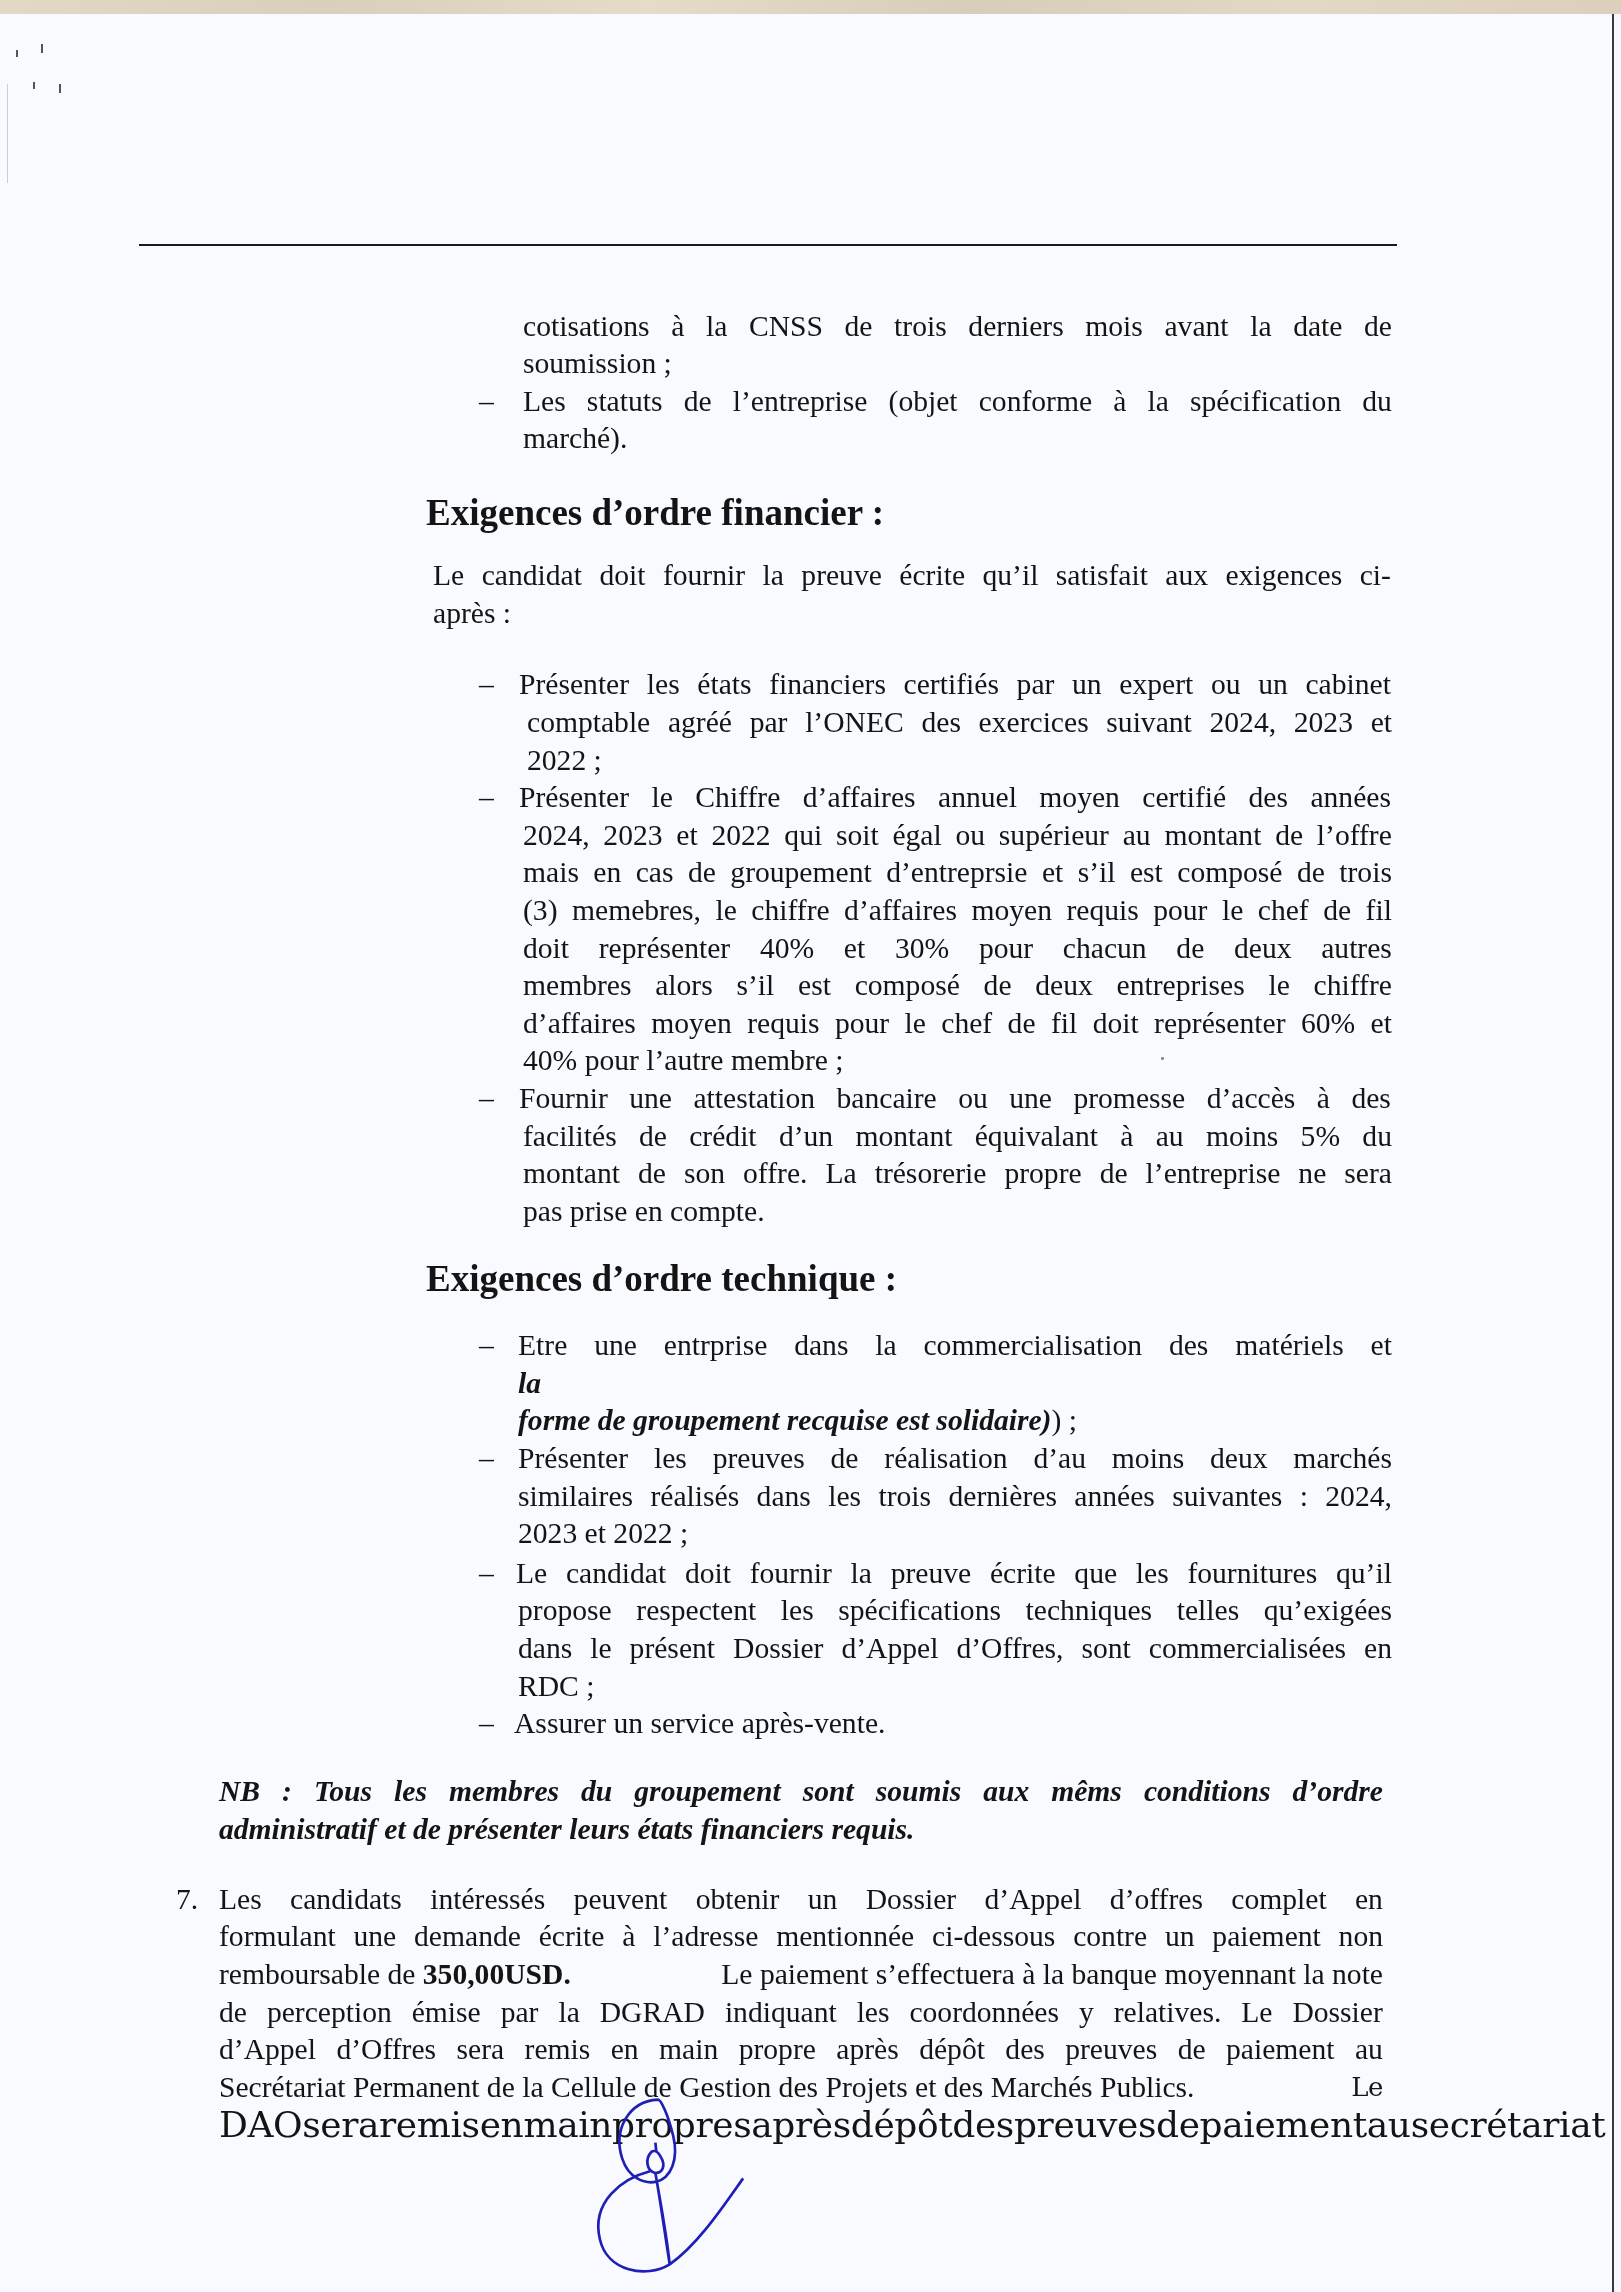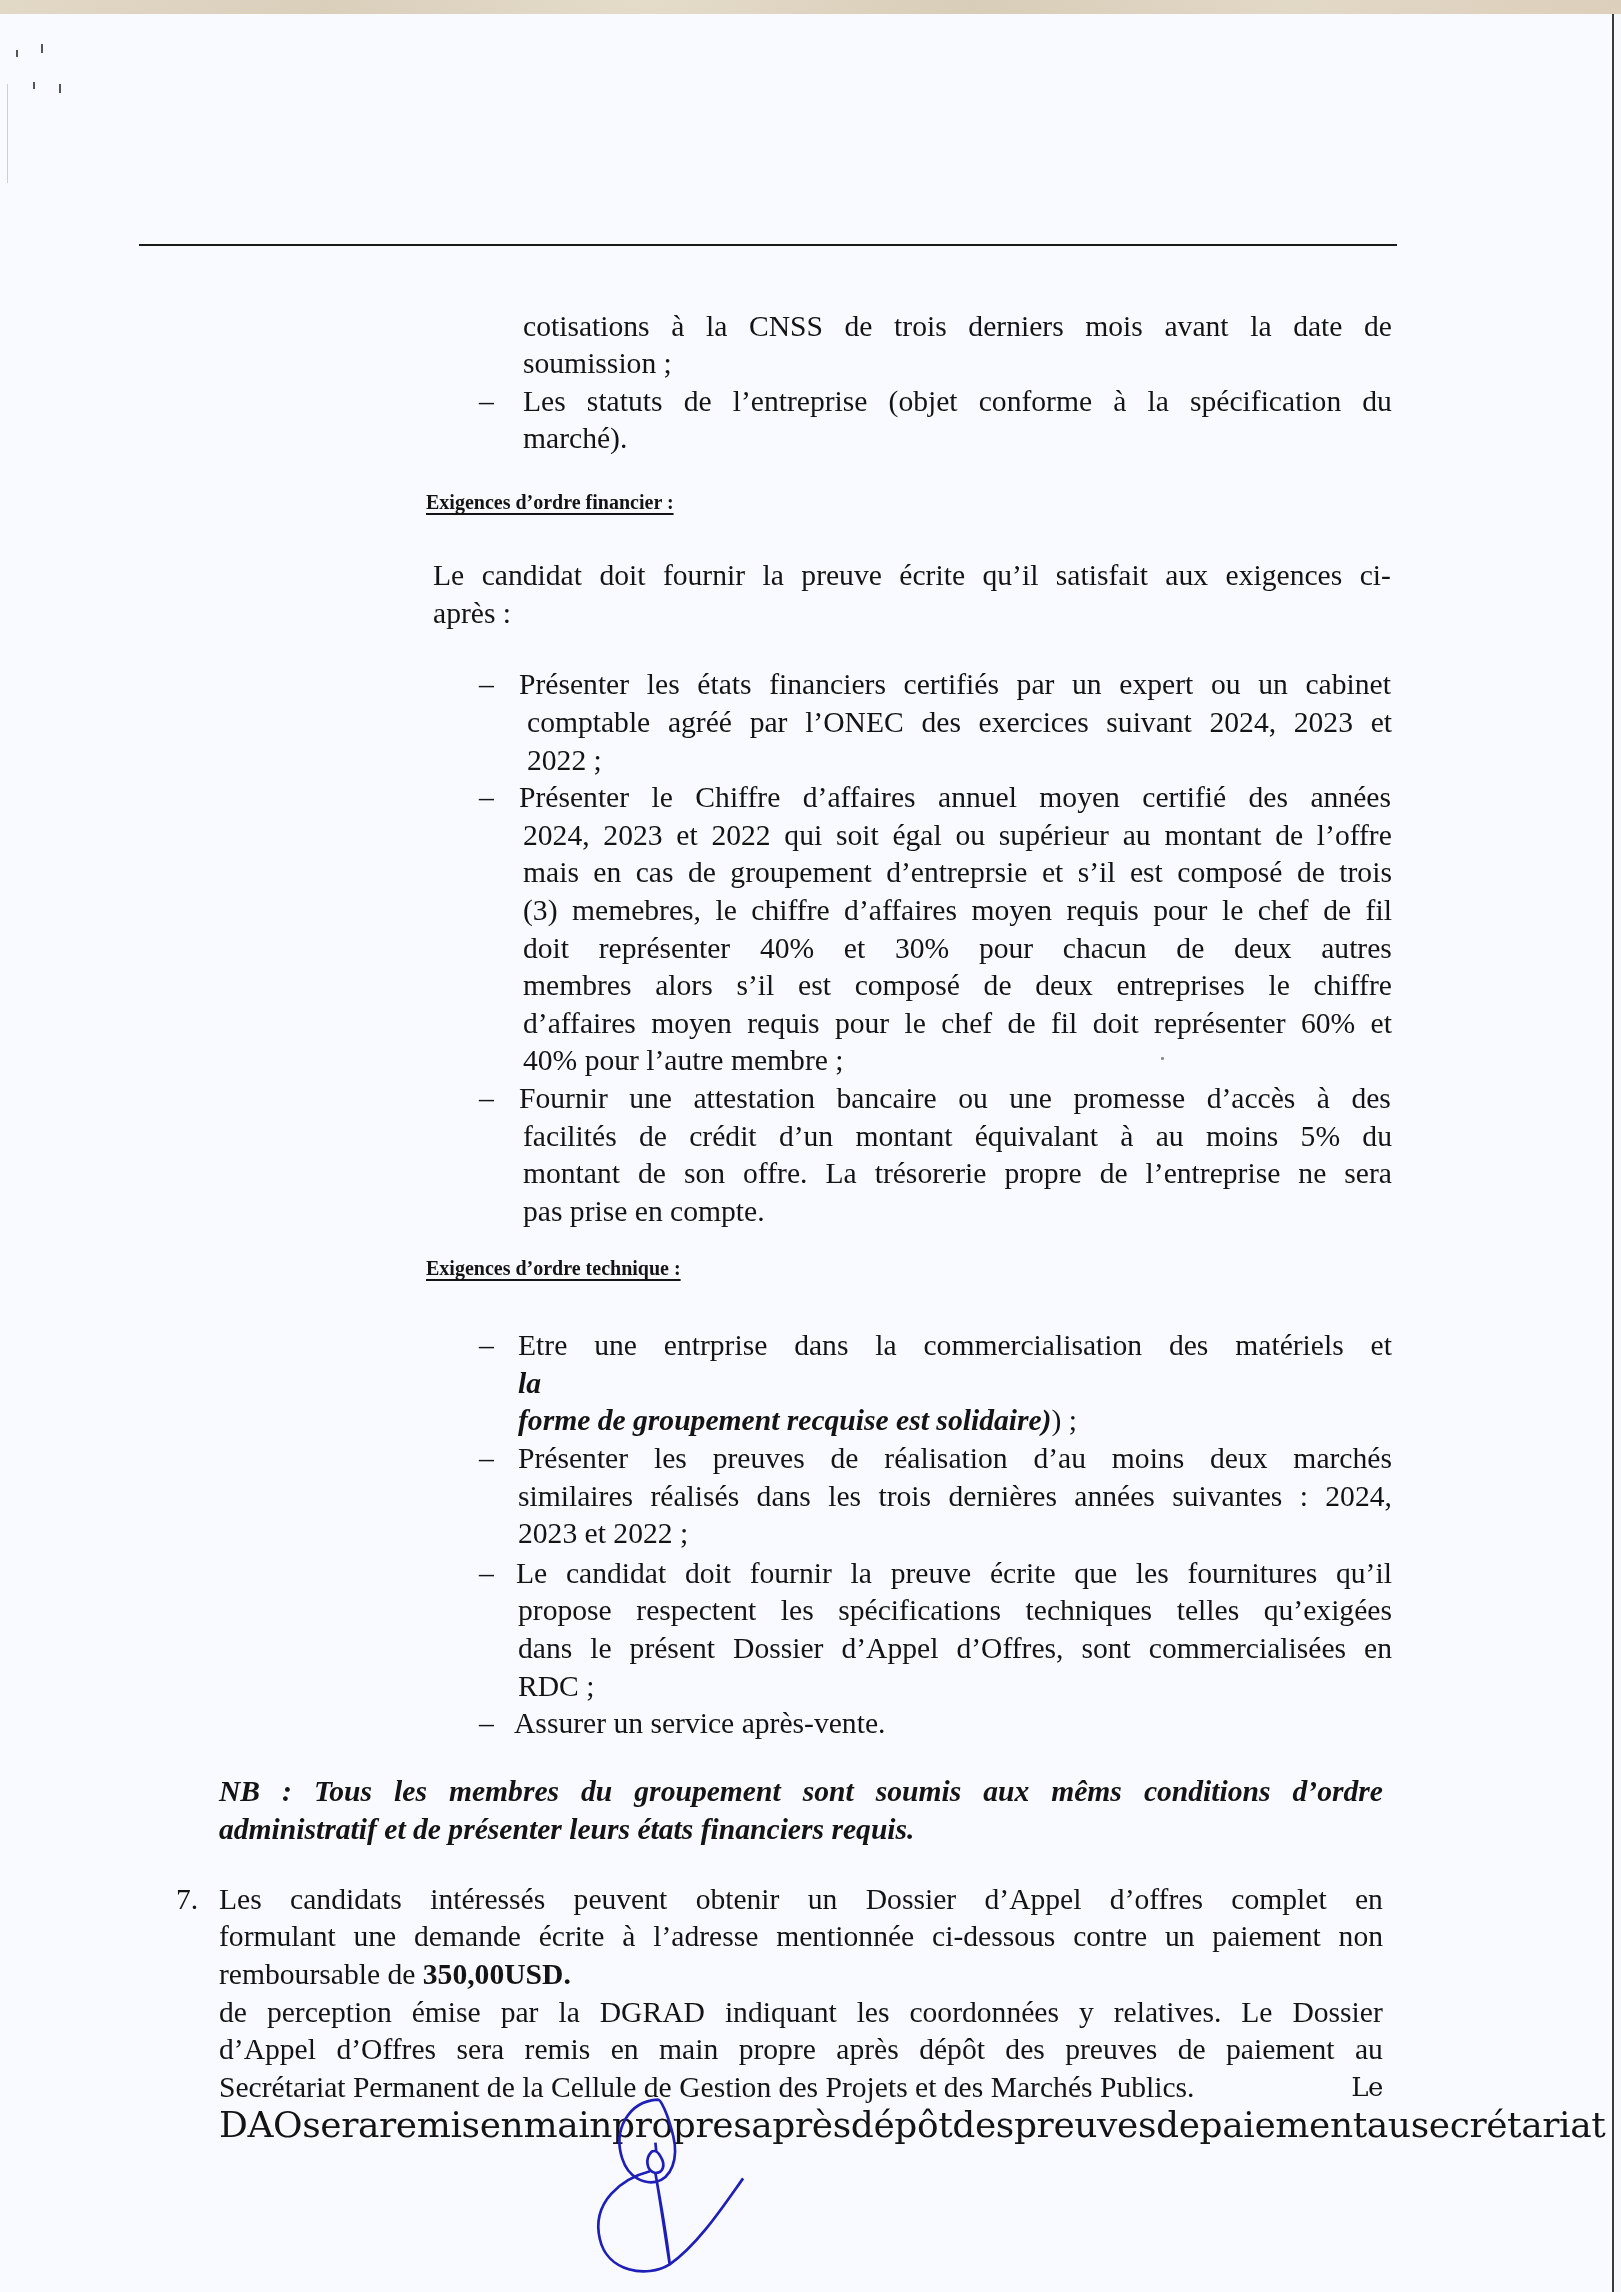--- a/index.html
+++ b/index.html
@@ -20,21 +20,21 @@
   }
   .scan-mark { position: absolute; width: 1.8px; background: #555; }
   .header-rule {
     position: absolute; left: 139px; top: 244px; width: 1258px; height: 1.8px;
     background: #1a1a1a;
   }
   .line { position: absolute; font-size: 29.6px; line-height: 37px; white-space: nowrap; }
   .j { display: flex; justify-content: space-between; }
   .dash { position: absolute; font-size: 29.6px; line-height: 37px; }
   .heading {
-    position: absolute; font-size: 20px; font-weight: bold; text-decoration: underline;
+    position: absolute; font-size: 37px; font-weight: bold; 
     text-underline-offset: 3.6px; white-space: nowrap;
   }
   .nb { font-style: italic; font-weight: bold; }
   .garamond { font-family: "DejaVu Serif", serif; font-size: 26px; letter-spacing: -0.4px; }
   .signature { position: absolute; left: 573px; top: 2096px; width: 197px; height: 188px; }
   .dot { position: absolute; width: 2.7px; height: 2.7px; background: #888; border-radius: 50%; }
 </style>
 </head>
 <body>
 
@@ -390,20 +390,21 @@
     <span>l’adresse</span>
     <span>mentionnée</span>
     <span>ci-dessous</span>
     <span>contre</span>
     <span>un</span>
     <span>paiement</span>
     <span>non</span>
   </div>
 <div class="line j" style="left:219px;top:1956px;width:1164px">
   <span><span>remboursable de </span><b>350,00USD.</b></span>
+    <span> Le paiement s’effectuera à la banque moyennant la note</span>
 </div>
 <div class="line j" style="left:219px;top:1994px;width:1164px">
     <span>de</span>
     <span>perception</span>
     <span>émise</span>
     <span>par</span>
     <span>la</span>
     <span>DGRAD</span>
     <span>indiquant</span>
     <span>les</span>

